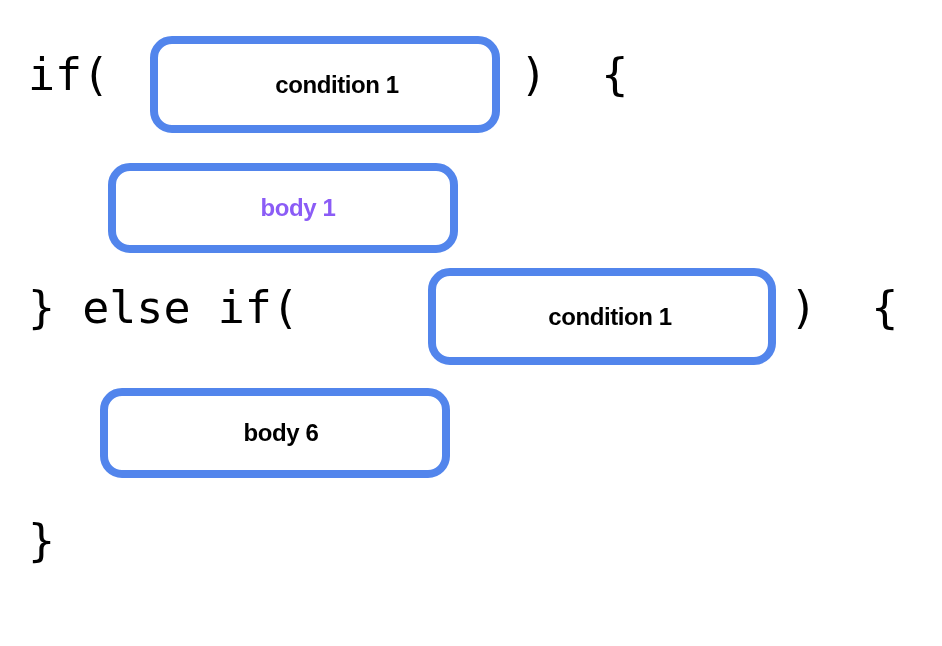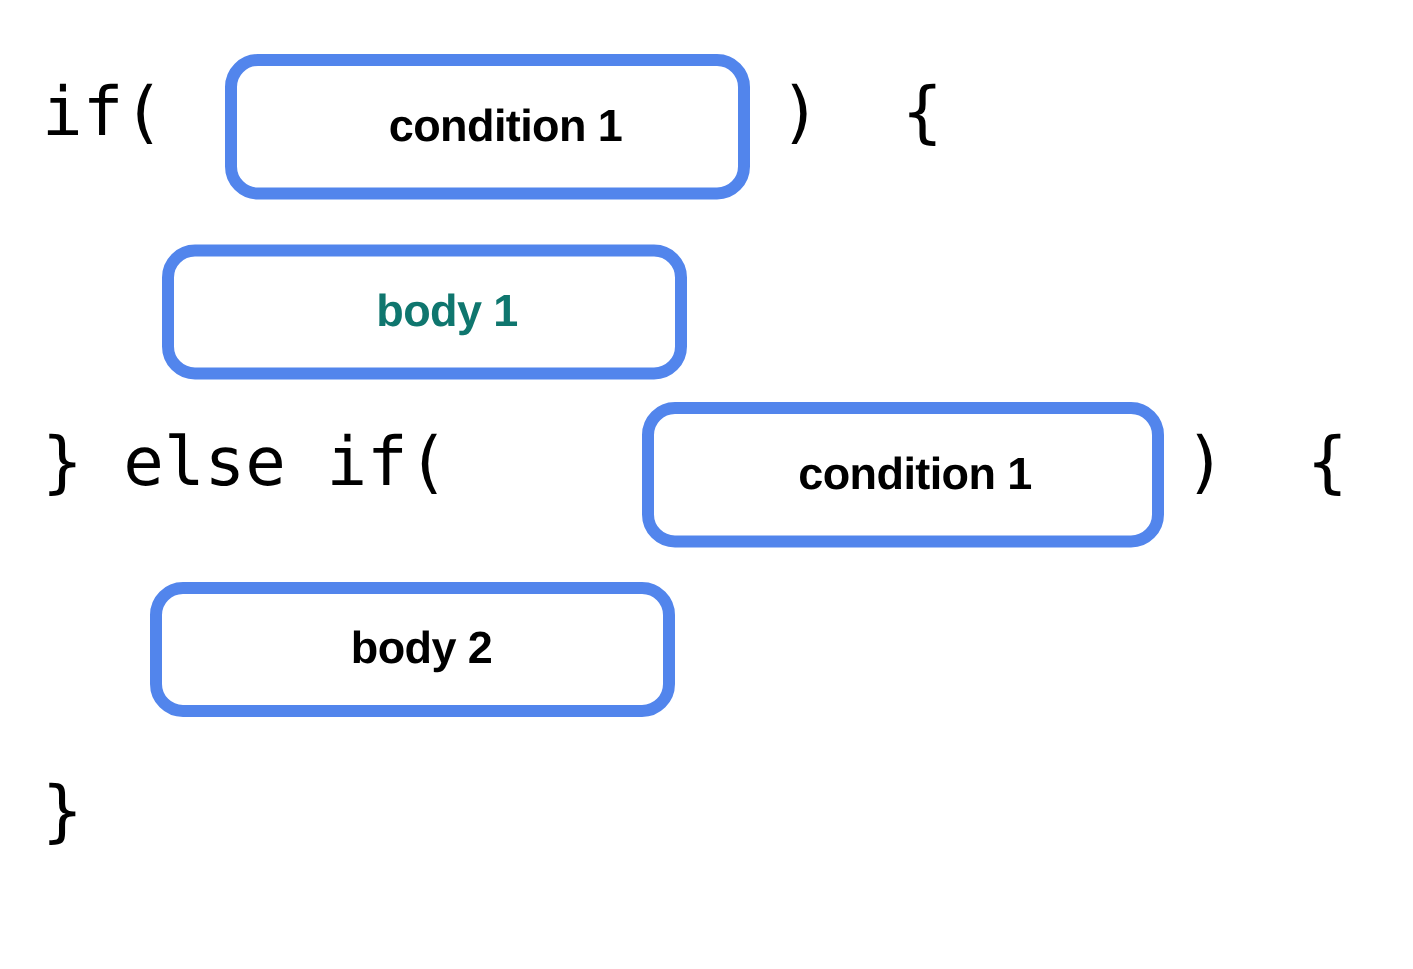--- a/index.html
+++ b/index.html
@@ -37,21 +37,21 @@
     border-style: solid;
     border-width: 8px;
     border-radius: 22px;
     display: flex;
     align-items: center;
     justify-content: center;
   }
   .slot-label {
     font-family: "Liberation Sans", sans-serif;
     font-weight: 700;
-    font-size: 30px;
+    font-size: 24px;
     color: #000000;
     letter-spacing: -0.4px;
     white-space: nowrap;
     line-height: 1;
   }
 
   
   #slot-condition-1 { left: 150px; top: 36px;  width: 350px; height: 97px; }
   #slot-body-1      { left: 108px; top: 163px; width: 350px; height: 90px; }
   #slot-condition-2 { left: 428px; top: 268px; width: 348px; height: 97px; }
@@ -77,30 +77,30 @@
 
   <div class="code" id="code-if-open" style="color: rgb(0, 0, 0);">if(</div>
 
   <div class="slot" id="slot-condition-1" style="border-color: rgb(82, 133, 236); background: rgb(255, 255, 255);">
     <span class="slot-label" style="color: rgb(0, 0, 0);">condition 1</span>
   </div>
 
   <div class="code" id="code-line1-close" style="color: rgb(0, 0, 0);">)  {</div>
 
   <div class="slot" id="slot-body-1" style="border-color: rgb(82, 133, 236); background: rgb(255, 255, 255);">
-    <span class="slot-label" style="color: #0f766e; margin-left: 10px;">body 1</span>
+    <span class="slot-label" style="color: #8b5cf6; margin-left: 10px;">body 1</span>
   </div>
 
   <div class="code" id="code-else-if-open" style="color: rgb(0, 0, 0);">} else if(</div>
 
   <div class="slot" id="slot-condition-2" style="border-color: rgb(82, 133, 236); background: rgb(255, 255, 255);">
     <span class="slot-label" style="color: rgb(0, 0, 0);">condition 1</span>
   </div>
 
   <div class="code" id="code-line3-close" style="color: rgb(0, 0, 0);">)  {</div>
 
   <div class="slot" id="slot-body-2" style="border-color: rgb(82, 133, 236); background: rgb(255, 255, 255);">
-    <span class="slot-label" style="color: rgb(0, 0, 0);">body 2</span>
+    <span class="slot-label" style="color: rgb(0, 0, 0);">body 6</span>
   </div>
 
   <div class="code" id="code-end-brace" style="color: rgb(0, 0, 0);">}</div>
 
 </div>
 
 </body></html>

